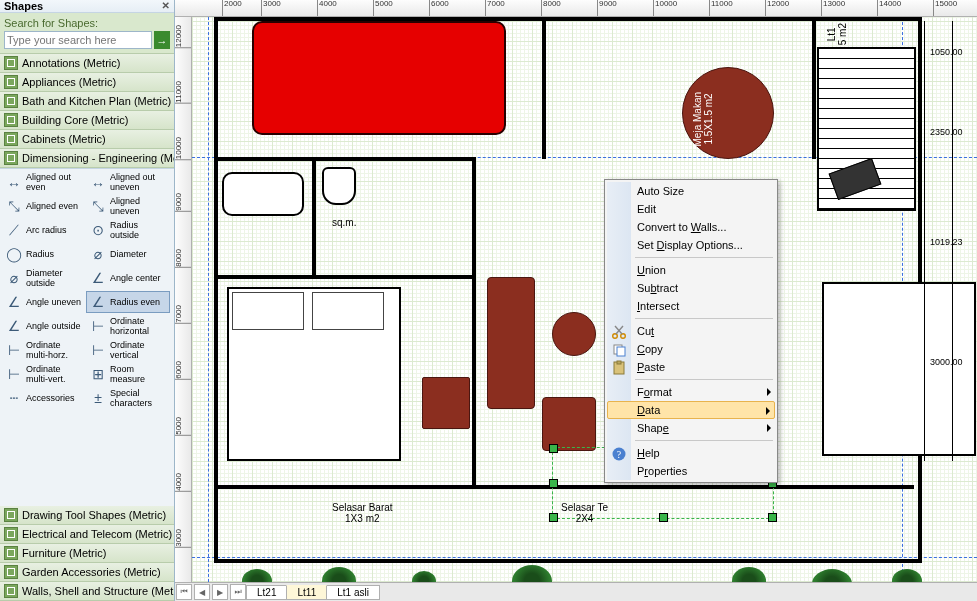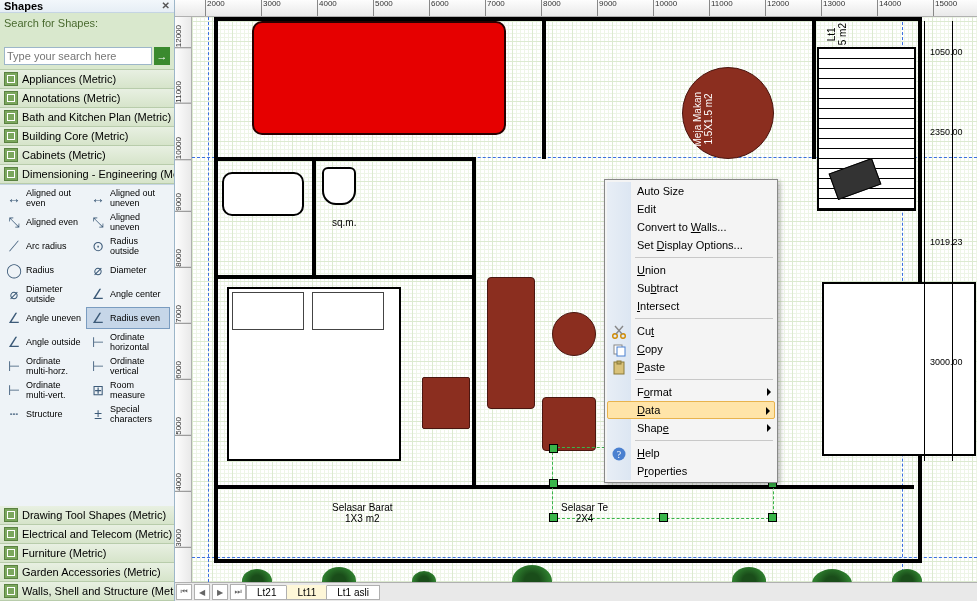--- a/index.html
+++ b/index.html
@@ -3,21 +3,21 @@
 <meta charset="utf-8">
 <style>
 html,body{margin:0;padding:0;font-family:Tahoma,Arial,sans-serif;font-size:11px;background:#fff;color:#000;width:977px;height:601px;overflow:hidden}
 .app{display:flex;width:977px;height:601px;position:relative}
 
 .sidebar{width:174px;background:#eef3f7;border-right:1px solid #9db6c9;display:flex;flex-direction:column}
 .side-head{display:flex;justify-content:space-between;padding:0 4px;border-bottom:1px solid #c5d5e3;background:linear-gradient(#f2f7fb,#e6eef5)}
 .side-head span{font-weight:bold}
 .side-close{cursor:pointer;font-family:Verdana;font-size:10px;color:#555}
 .search-blk{padding:4px;background:#d9e8cd;border-bottom:1px solid #b8ccab}
-.search-blk .lbl{color:#4a6a2f;margin-bottom:18px}
+.search-blk .lbl{color:#4a6a2f;margin-bottom:2px}
 .search-row{display:flex}
 .search-row input{flex:1;font-family:inherit;font-size:11px;padding:1px 2px;border:1px solid #9db6c9;background:#fff}
 .search-go{width:18px;height:18px;background:#3a8a2e;color:#fff;display:flex;align-items:center;justify-content:center;margin-left:2px;cursor:pointer}
 .cat-list{}
 .cat{display:flex;align-items:center;padding:2px 4px;background:linear-gradient(#e8f0e2,#d6e4ca);border-bottom:1px solid #b8ccab;cursor:pointer;white-space:nowrap;overflow:hidden}
 .cat .ico{width:12px;height:12px;background:#7aa65c;border:1px solid #5a8241;margin-right:4px;position:relative;flex:none}
 .cat .ico::after{content:"";position:absolute;inset:2px;border:1px solid #fff}
 
 .tools{flex:1;overflow:auto;background:#eef3f7;border-top:1px solid #c5d5e3;padding:2px}
 .trow{display:flex;margin-bottom:2px}
@@ -90,25 +90,25 @@
     <div class="search-blk">
       <div class="lbl">Search for Shapes:</div>
       <div class="search-row">
         <input type="text" placeholder="Type your search here" style="">
         <div class="search-go">→</div>
       </div>
     </div>
     <div class="cat-list" id="cats-top">
         <div class="cat">
           <span class="ico"></span>
+          <span>Annotations (Metric)</span>
+        </div>
+        <div class="cat">
+          <span class="ico"></span>
           <span>Appliances (Metric)</span>
-        </div>
-        <div class="cat">
-          <span class="ico"></span>
-          <span>Annotations (Metric)</span>
         </div>
         <div class="cat">
           <span class="ico"></span>
           <span>Bath and Kitchen Plan (Metric)</span>
         </div>
         <div class="cat">
           <span class="ico"></span>
           <span>Building Core (Metric)</span>
         </div>
         <div class="cat">
@@ -207,21 +207,21 @@
             <div class="tlbl">Ordinate multi-vert.</div>
           </div>
           <div class="tool">
             <div class="tico">⊞</div>
             <div class="tlbl">Room measure</div>
           </div>
         </div>
         <div class="trow">
           <div class="tool">
             <div class="tico">┄</div>
-            <div class="tlbl">Structure</div>
+            <div class="tlbl">Accessories</div>
           </div>
           <div class="tool">
             <div class="tico">±</div>
             <div class="tlbl">Special characters</div>
           </div>
         </div>
       </div>
     <div class="cat-list" id="cats-bot">
         <div class="cat">
           <span class="ico"></span>
@@ -241,21 +241,21 @@
         </div>
         <div class="cat">
           <span class="ico"></span>
           <span>Walls, Shell and Structure (Metric)</span>
         </div>
       </div>
   </div>
 
   <div class="canvas-wrap">
     <div class="ruler-h" id="rulerH">
-        <div class="tick" style="left: 30px;">2000</div>
+        <div class="tick" style="left: 47px;">2000</div>
         <div class="tick" style="left: 86px;">3000</div>
         <div class="tick" style="left: 142px;">4000</div>
         <div class="tick" style="left: 198px;">5000</div>
         <div class="tick" style="left: 254px;">6000</div>
         <div class="tick" style="left: 310px;">7000</div>
         <div class="tick" style="left: 366px;">8000</div>
         <div class="tick" style="left: 422px;">9000</div>
         <div class="tick" style="left: 478px;">10000</div>
         <div class="tick" style="left: 534px;">11000</div>
         <div class="tick" style="left: 590px;">12000</div>

